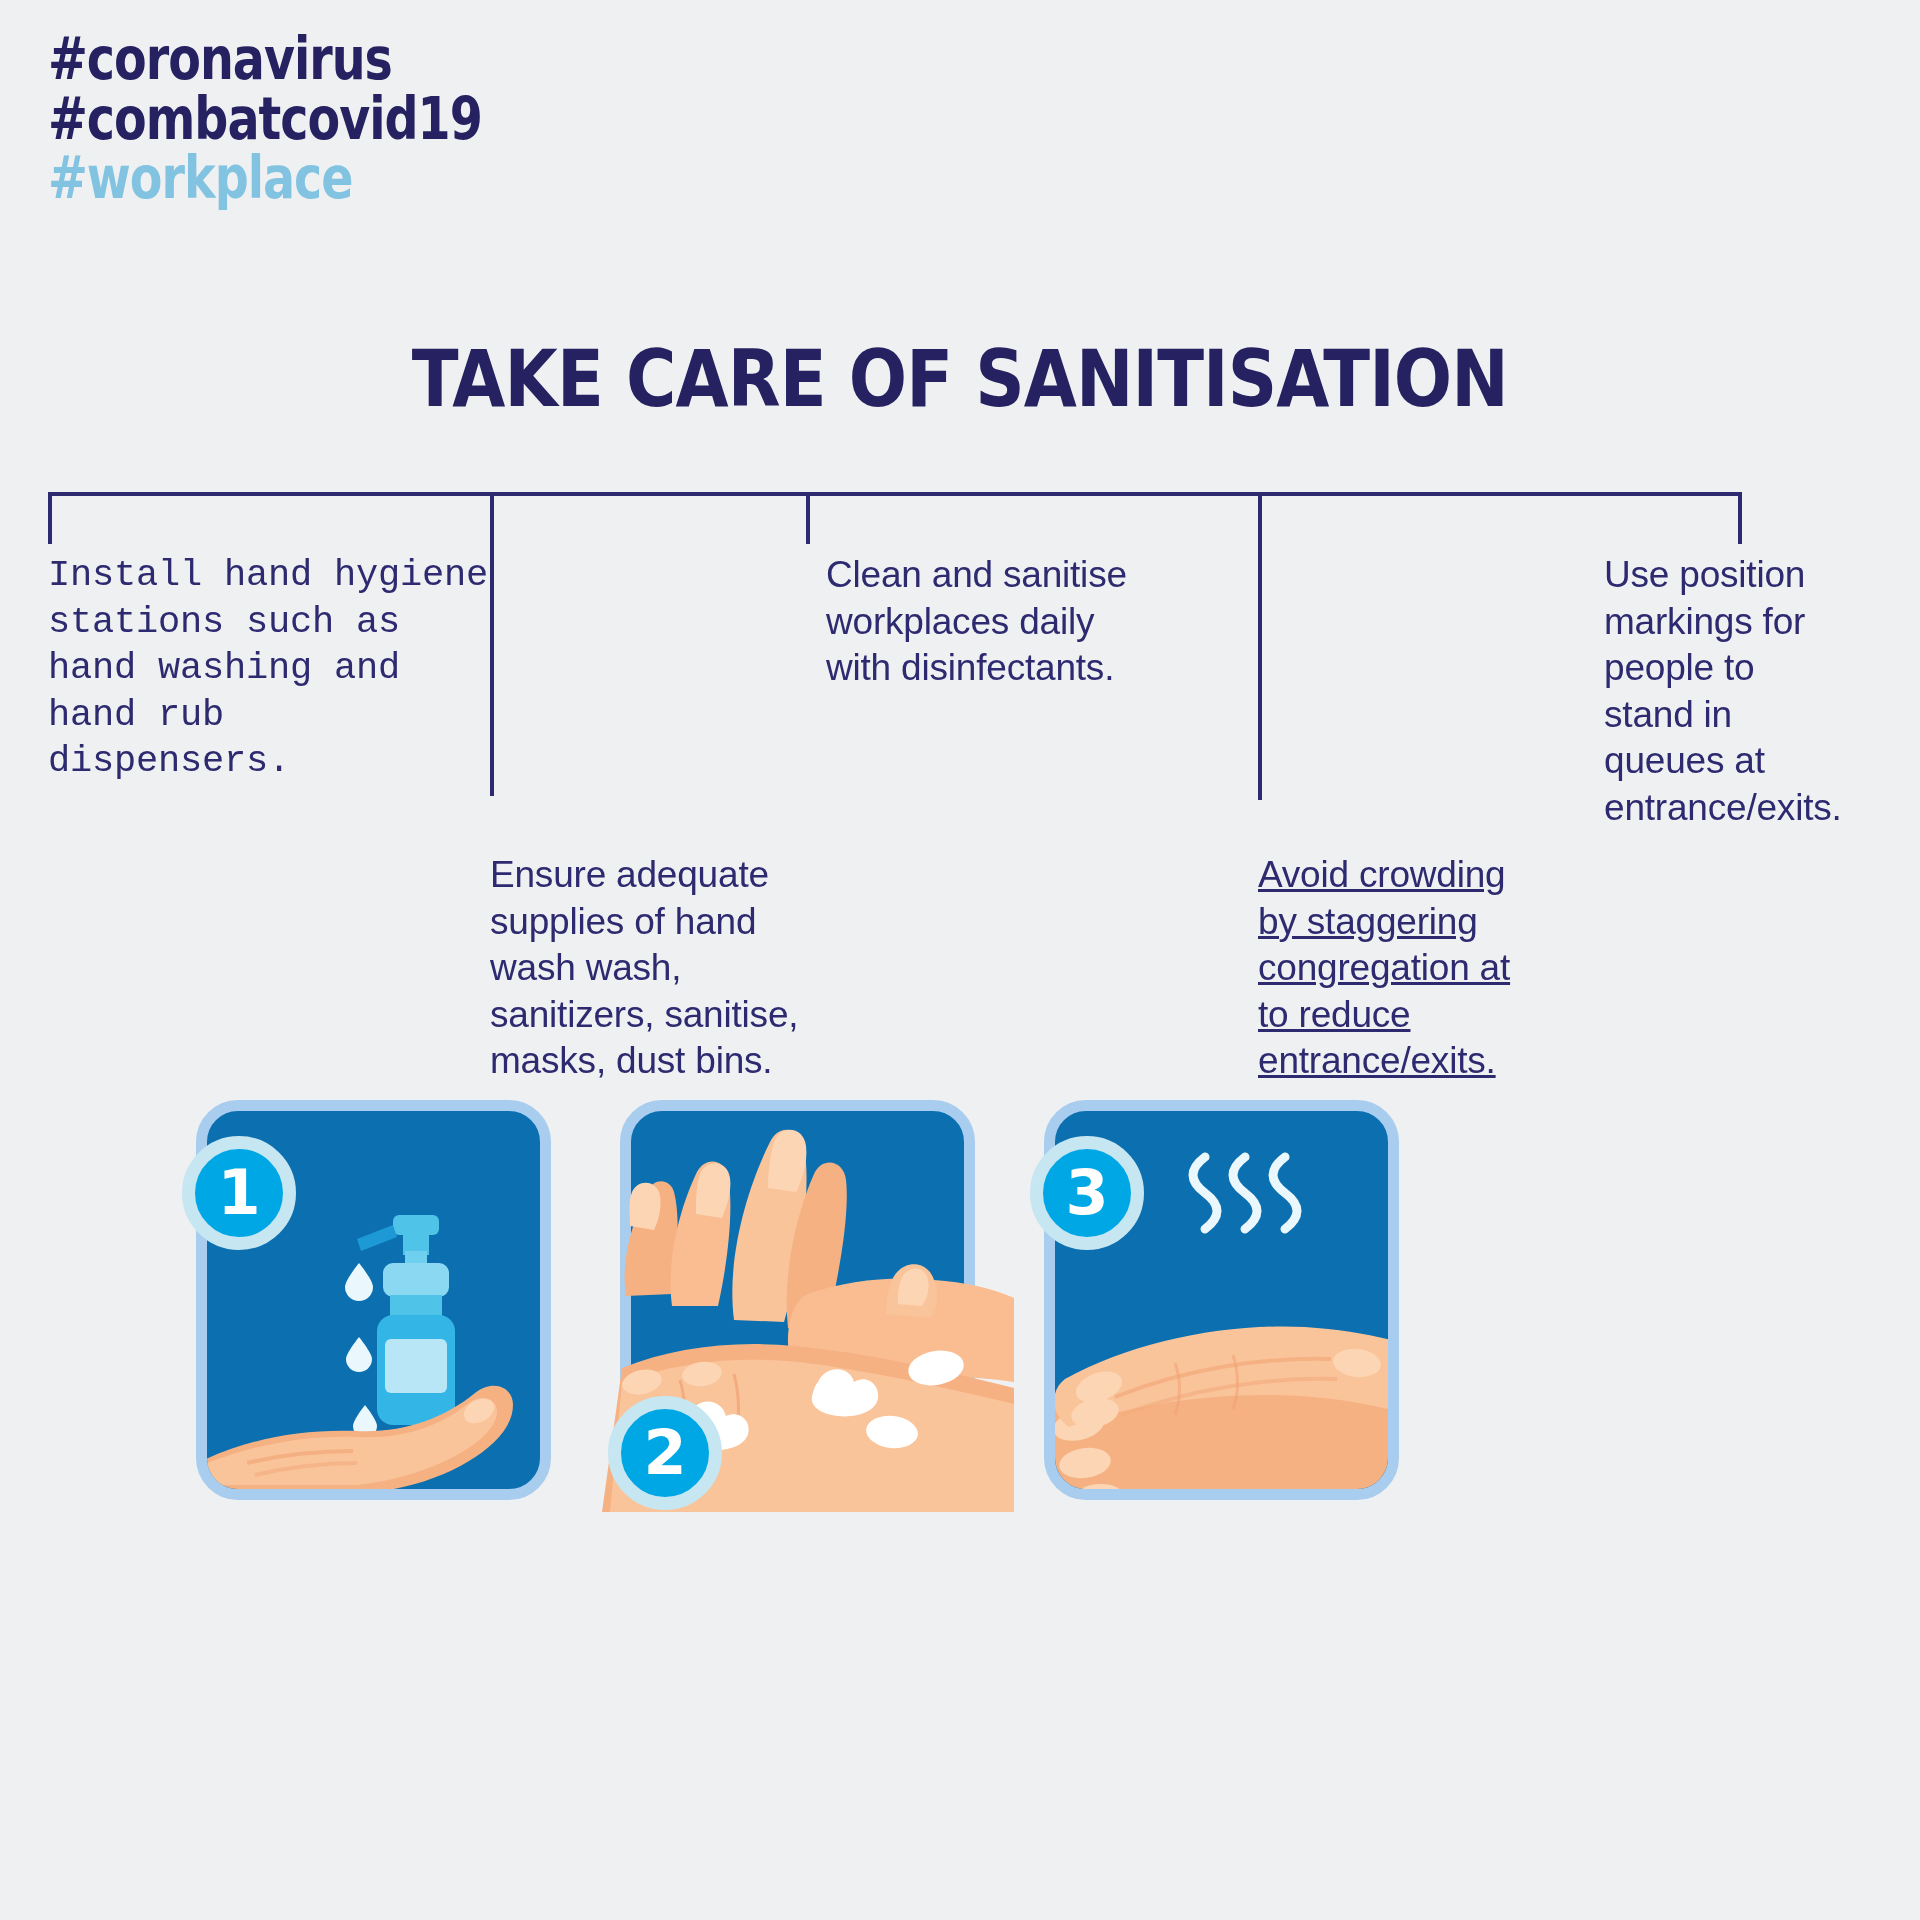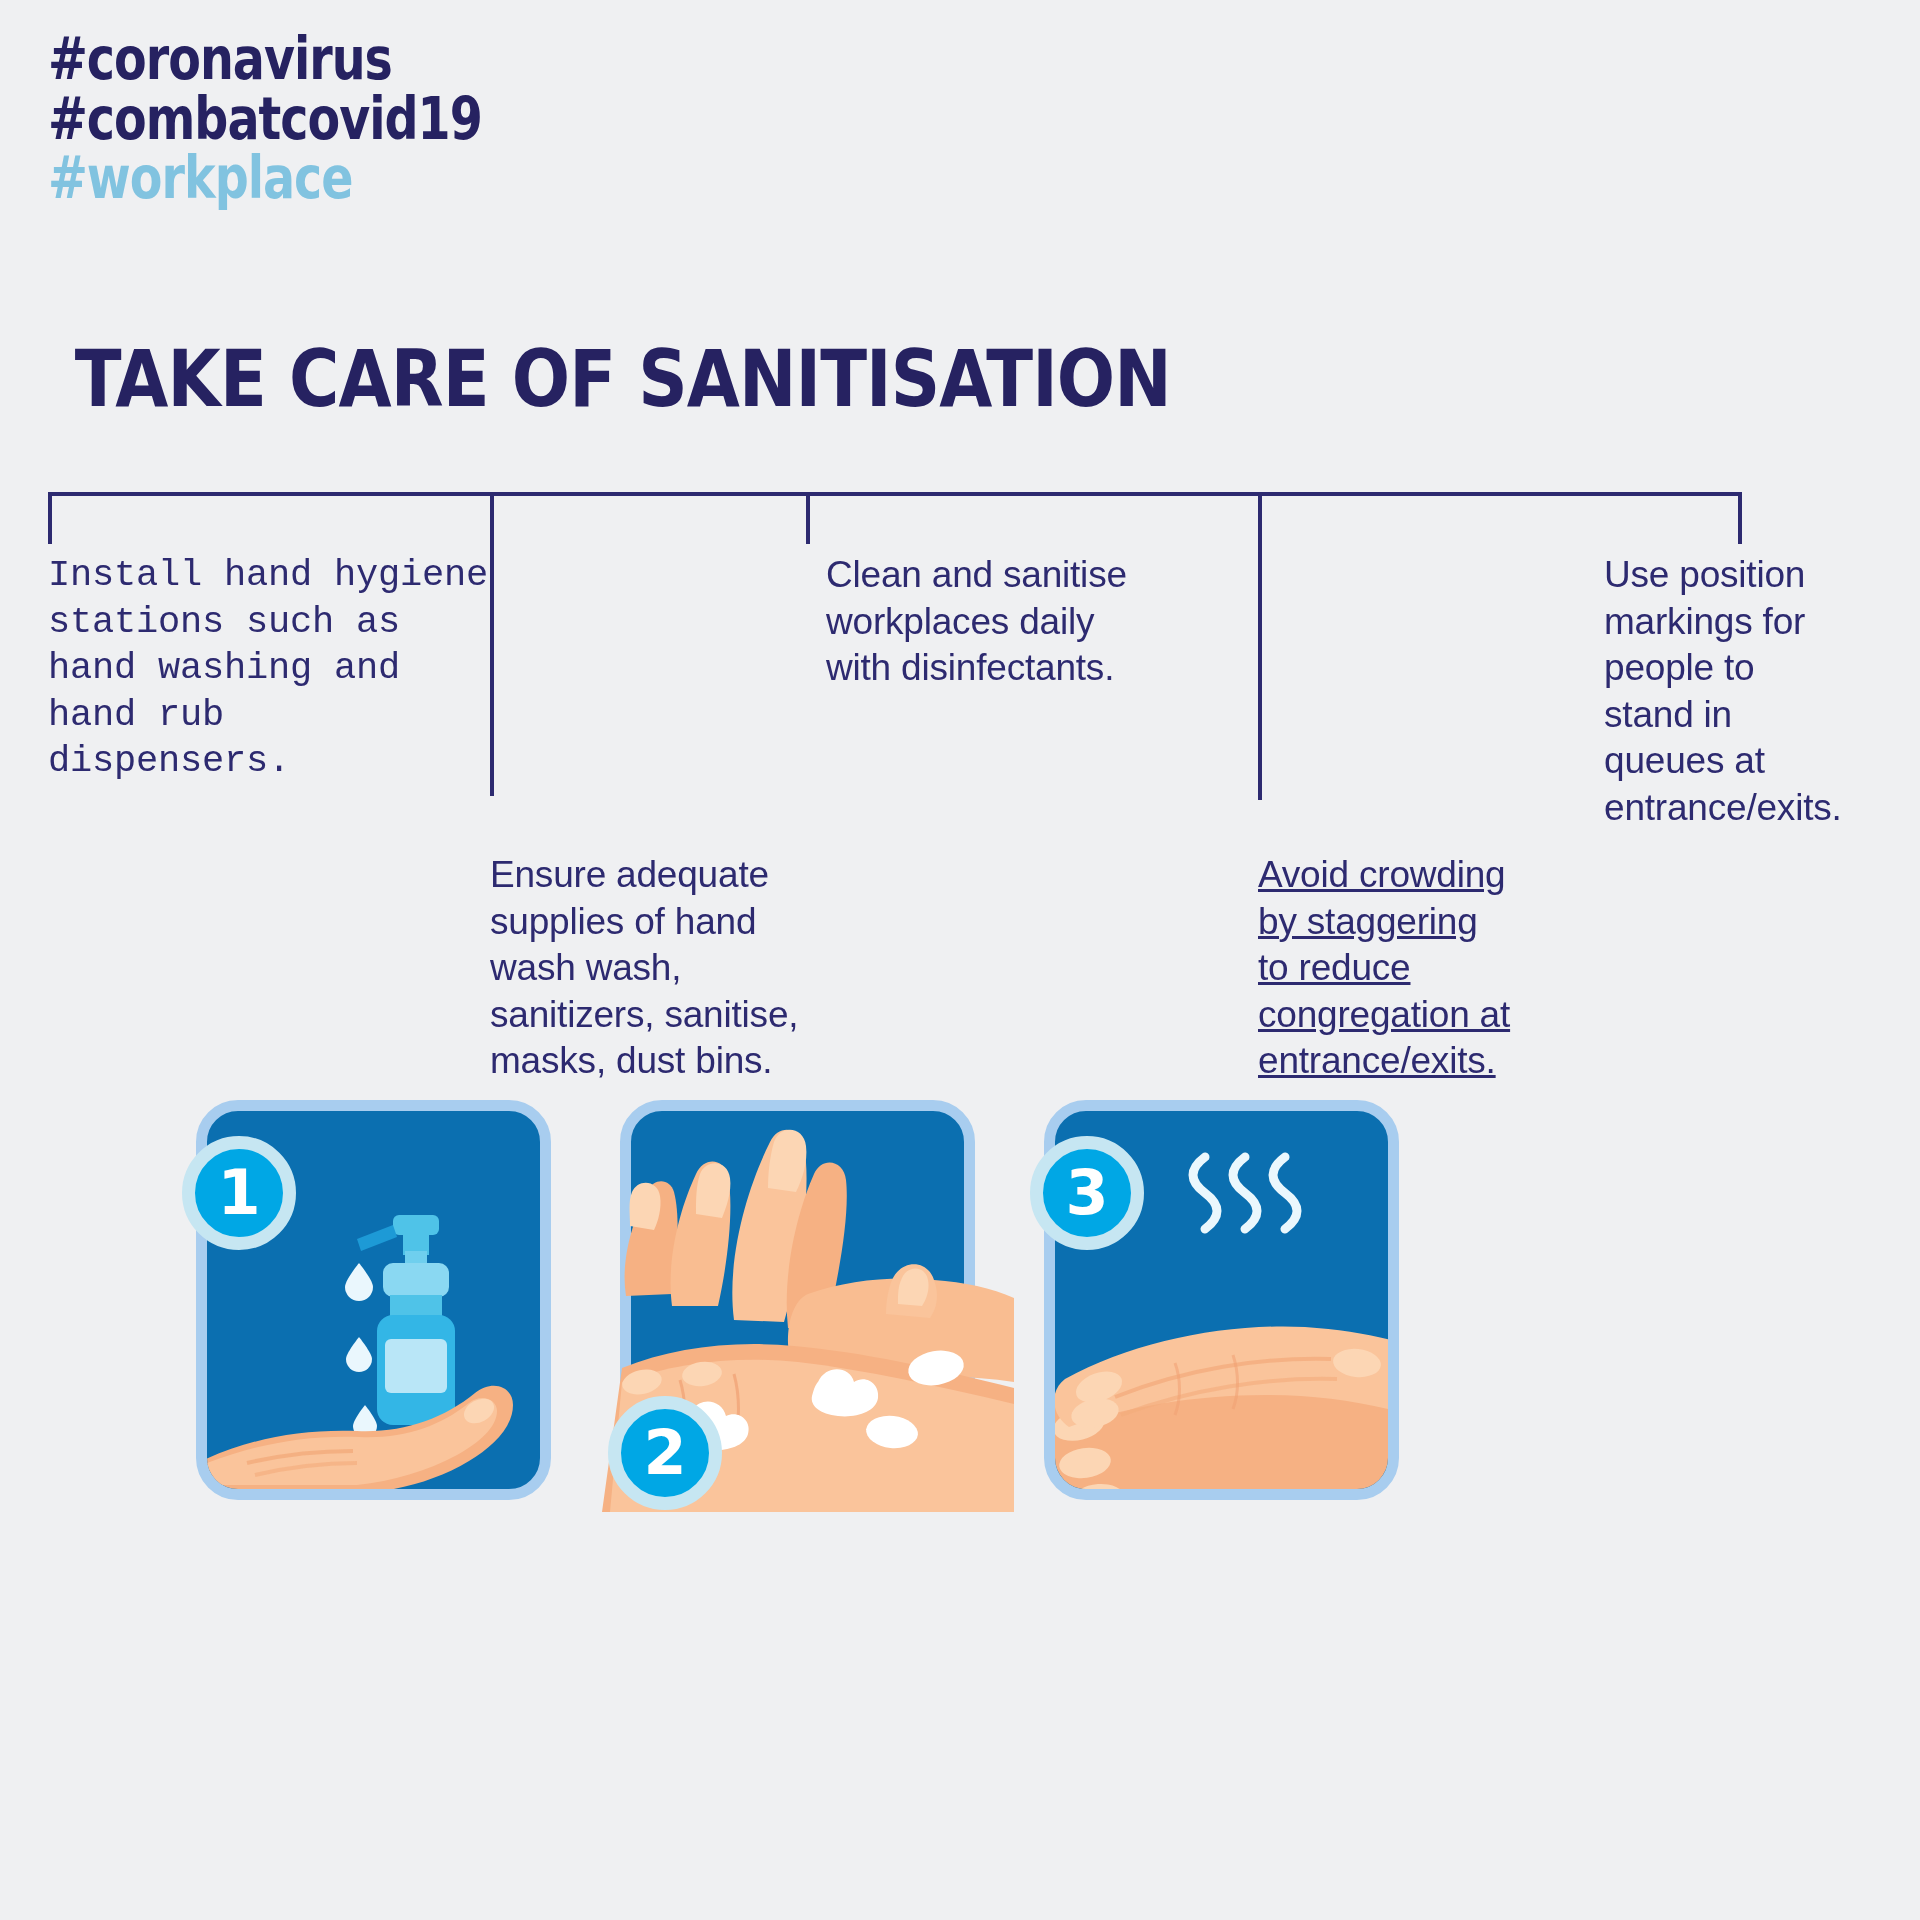--- a/index.html
+++ b/index.html
@@ -35,20 +35,21 @@
   }
   .hashtag.navy  { color: #262261; }
   .hashtag.lblue { color: #81c3e0; }
 
   
   .title {
     position: absolute;
     left: 0;
     right: 0;
     top: 334px;
+    text-align: center;
     color: #262261;
     font-family: "DejaVu Sans", sans-serif;
     font-weight: bold;
     font-size: 78px;
     letter-spacing: -1px;
     white-space: nowrap;
   }
   .title span {
     display: inline-block;
     transform: scaleX(0.88);
@@ -181,22 +182,22 @@
 
 <div class="block b3">
   <span class="ln">Clean and sanitise</span>
   <span class="ln">workplaces daily</span>
   <span class="ln">with disinfectants.</span>
 </div>
 
 <div class="block b4">
   <span class="ln">Avoid crowding</span>
   <span class="ln">by staggering</span>
+  <span class="ln">congregation at</span>
   <span class="ln">to reduce</span>
-  <span class="ln">congregation at</span>
   <span class="ln">entrance/exits.</span>
 </div>
 
 <div class="block b5">
   <span class="ln">Use position</span>
   <span class="ln">markings for</span>
   <span class="ln">people to</span>
   <span class="ln">stand in</span>
   <span class="ln">queues at</span>
   <span class="ln">entrance/exits.</span>

